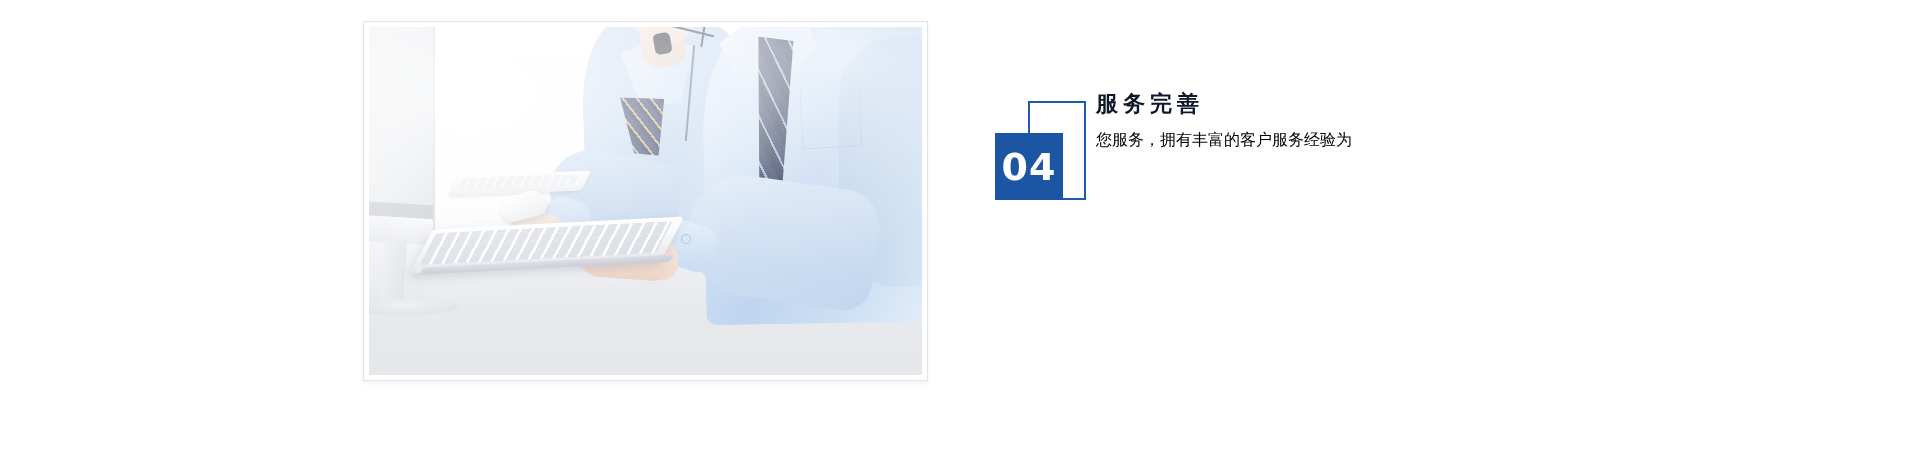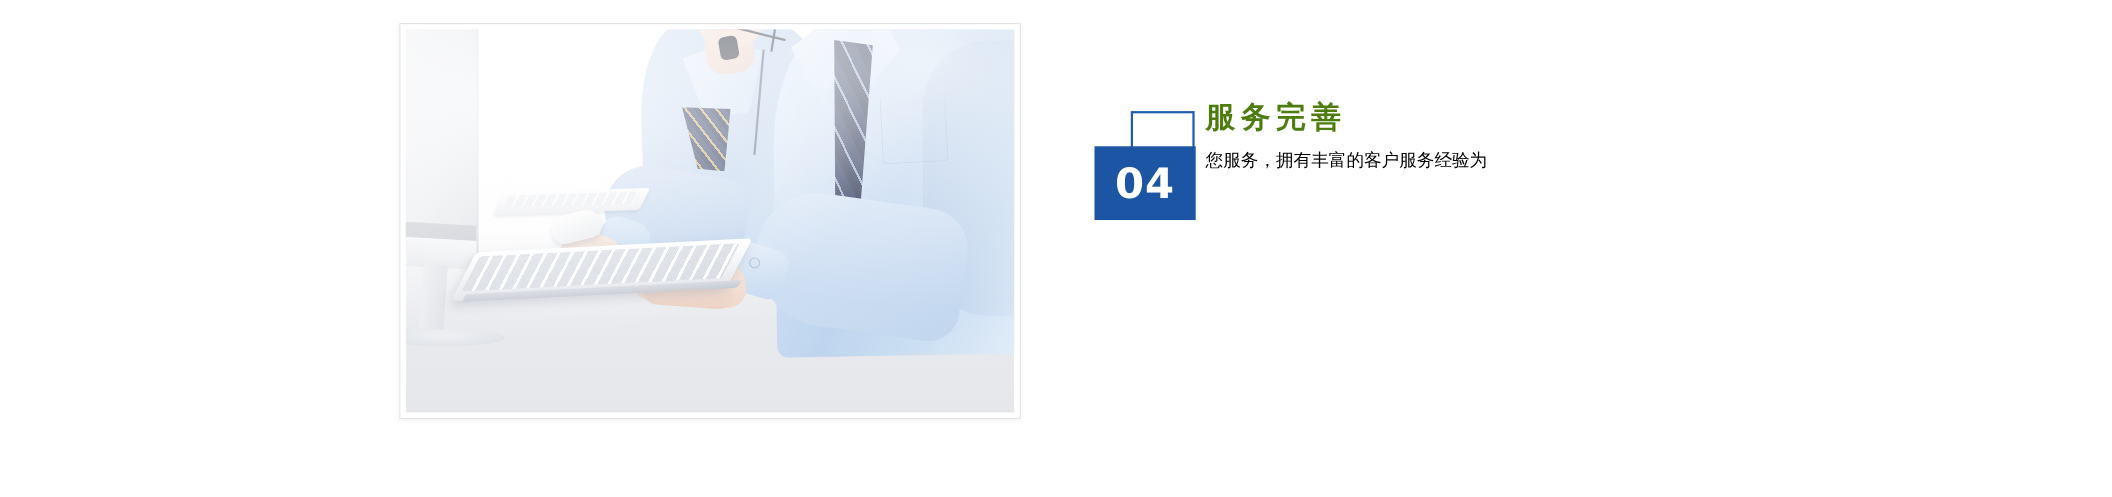--- a/index.html
+++ b/index.html
@@ -397,21 +397,21 @@
     width: 58px;
     height: 99px;
     border: 2px solid #1f5bad;
     box-sizing: border-box;
     background: transparent;
   }
   .badge-fill {
     position: absolute;
     left: 0;
     top: 0;
-    width: 92px;
+    width: 68px;
     height: 67px;
     background: #1b55a3;
     display: flex;
     align-items: center;
     justify-content: center;
   }
   .badge-num {
     color: #ffffff;
     font-size: 38px;
     font-weight: 700;
@@ -420,22 +420,22 @@
     font-family: "DejaVu Sans", "Liberation Sans", sans-serif;
   }
 
   .text-col {
     position: absolute;
     left: 101px;
     top: 0;
     width: 420px;
   }
   .title {
-    color: #4d7c0f;
-    font-size: 27px;
+    color: #0f172a;
+    font-size: 22px;
     font-weight: 700;
     letter-spacing: 5px;
     line-height: 1.1;
     margin: 0 0 14px 0;
     white-space: nowrap;
   }
   .desc {
     color: #202020;
     font-size: 18px;
     line-height: 30px;

